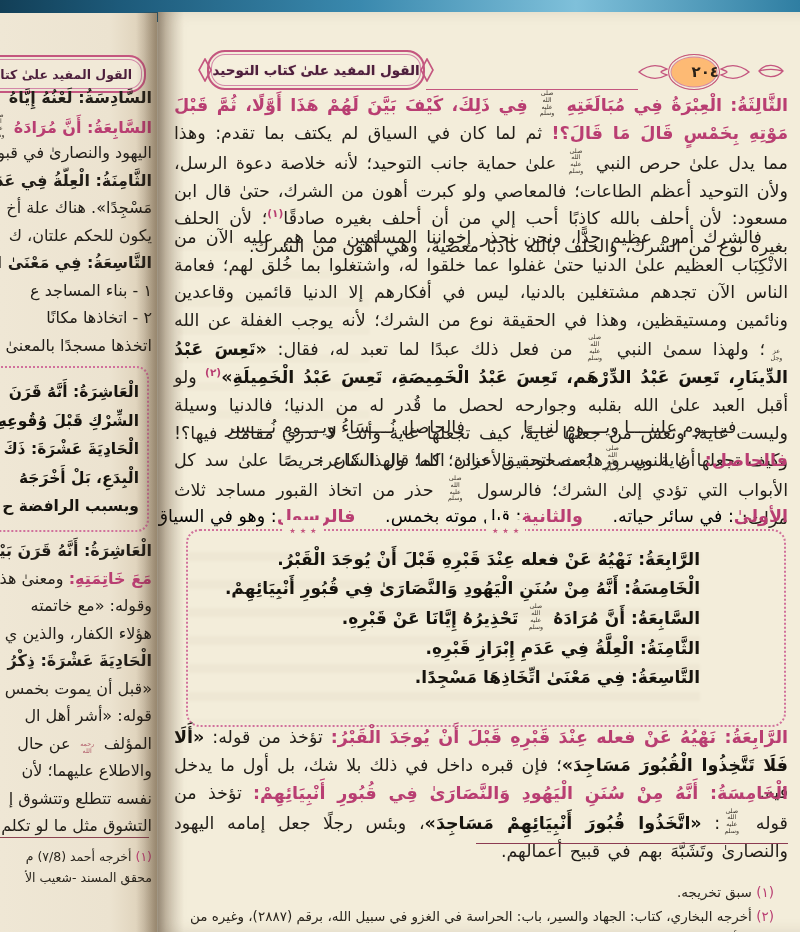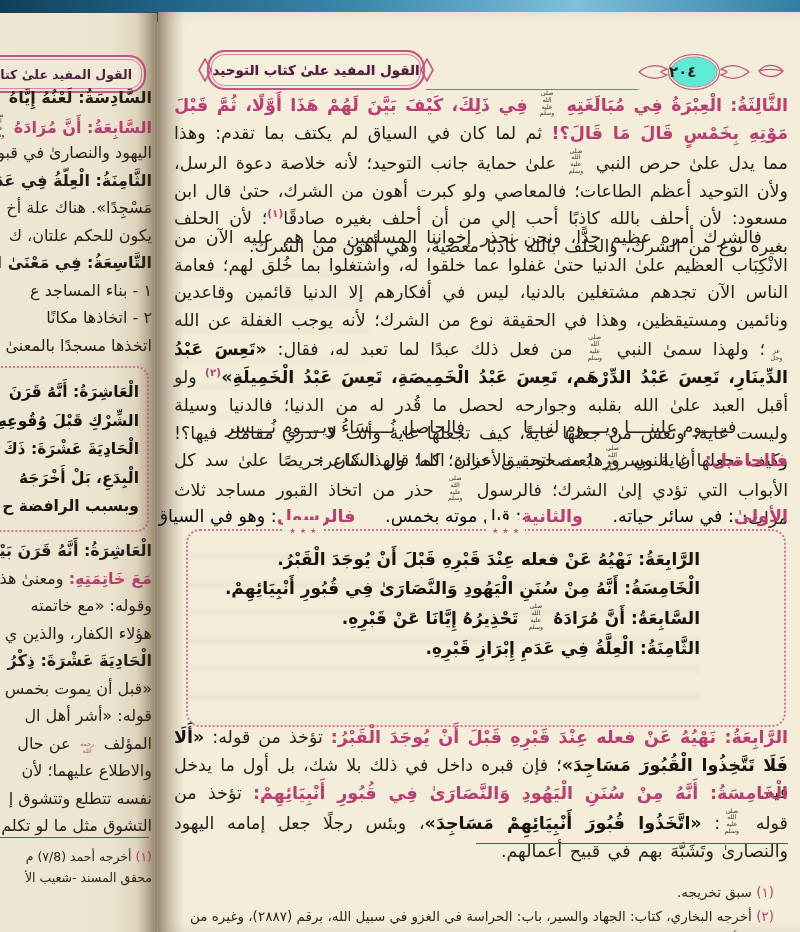--- a/index.html
+++ b/index.html
@@ -55,23 +55,23 @@
     text-shadow:0 0 1px rgba(150,60,105,.5);
   }
   .finial{position:absolute;top:6px;}
   .hrule{position:absolute;right:162px;top:47px;width:212px;height:0;border-top:1.6px solid #c4567f;}
   .num-orn{
     position:absolute;right:50px;top:10px;width:112px;height:40px;
     display:flex;align-items:center;justify-content:center;
   }
   .num-oval{
     width:54px;height:34px;border:1.6px solid #c4567f;border-radius:50%;
-    display:flex;align-items:center;justify-content:flex-end;
+    display:flex;align-items:center;justify-content:flex-start;
     box-shadow:inset 0 0 0 1.5px #f3edda,inset 0 0 0 2.4px #d387a8;
-    background:#5eead4;z-index:2;
+    background:#fdba74;z-index:2;
   }
   .num-oval span{font-size:15px;font-weight:bold;color:#2a2117;}
   .leaf-right{position:absolute;right:16px;top:20px;}
   .col{position:absolute;left:16px;right:12px;}
   .body-tx{
     font-size:17.5px;line-height:27.6px;color:#221e18;
     text-align:justify;word-spacing:2px;
   }
   .p1{top:78px;min-height:140px;}
   .p2{top:212px;min-height:196px;}
@@ -268,20 +268,21 @@
   </div>
 
   <div class="sumbox">
     <span class="flowers fl1">٭ ٭ ٭</span>
     <span class="flowers fl2">٭ ٭ ٭</span>
     <div class="inner rtl">
       <div>الرَّابِعَةُ: نَهْيُهُ عَنْ فعله عِنْدَ قَبْرِهِ قَبْلَ أَنْ يُوجَدَ الْقَبْرُ.</div>
       <div>الْخَامِسَةُ: أَنَّهُ مِنْ سُنَنِ الْيَهُودِ وَالنَّصَارَىٰ فِي قُبُورِ أَنْبِيَائِهِمْ.</div>
       <div><span>السَّابِعَةُ: أَنَّ مُرَادَهُ</span> <span class="seal">صلى الله عليه وسلم</span> <span>تَحْذِيرُهُ إِيَّانَا عَنْ قَبْرِهِ.</span></div>
       <div>الثَّامِنَةُ: الْعِلَّةُ فِي عَدَمِ إِبْرَازِ قَبْرِهِ.</div>
+      <div>التَّاسِعَةُ: فِي مَعْنَىٰ اتِّخَاذِهَا مَسْجِدًا.</div>
     </div>
   </div>
 
   <div class="col body-tx p4">
     <span class="pink">الرَّابِعَةُ: نَهْيُهُ عَنْ فعله عِنْدَ قَبْرِهِ قَبْلَ أَنْ يُوجَدَ الْقَبْرُ:</span>
     <span>تؤخذ من قوله:</span>
     <span class="quote">«أَلَا فَلَا تَتَّخِذُوا الْقُبُورَ مَسَاجِدَ»</span><span>؛ فإن قبره داخل في ذلك بلا شك، بل أول ما يدخل فيه.</span>
   </div>
 
   <div class="col body-tx p5">

